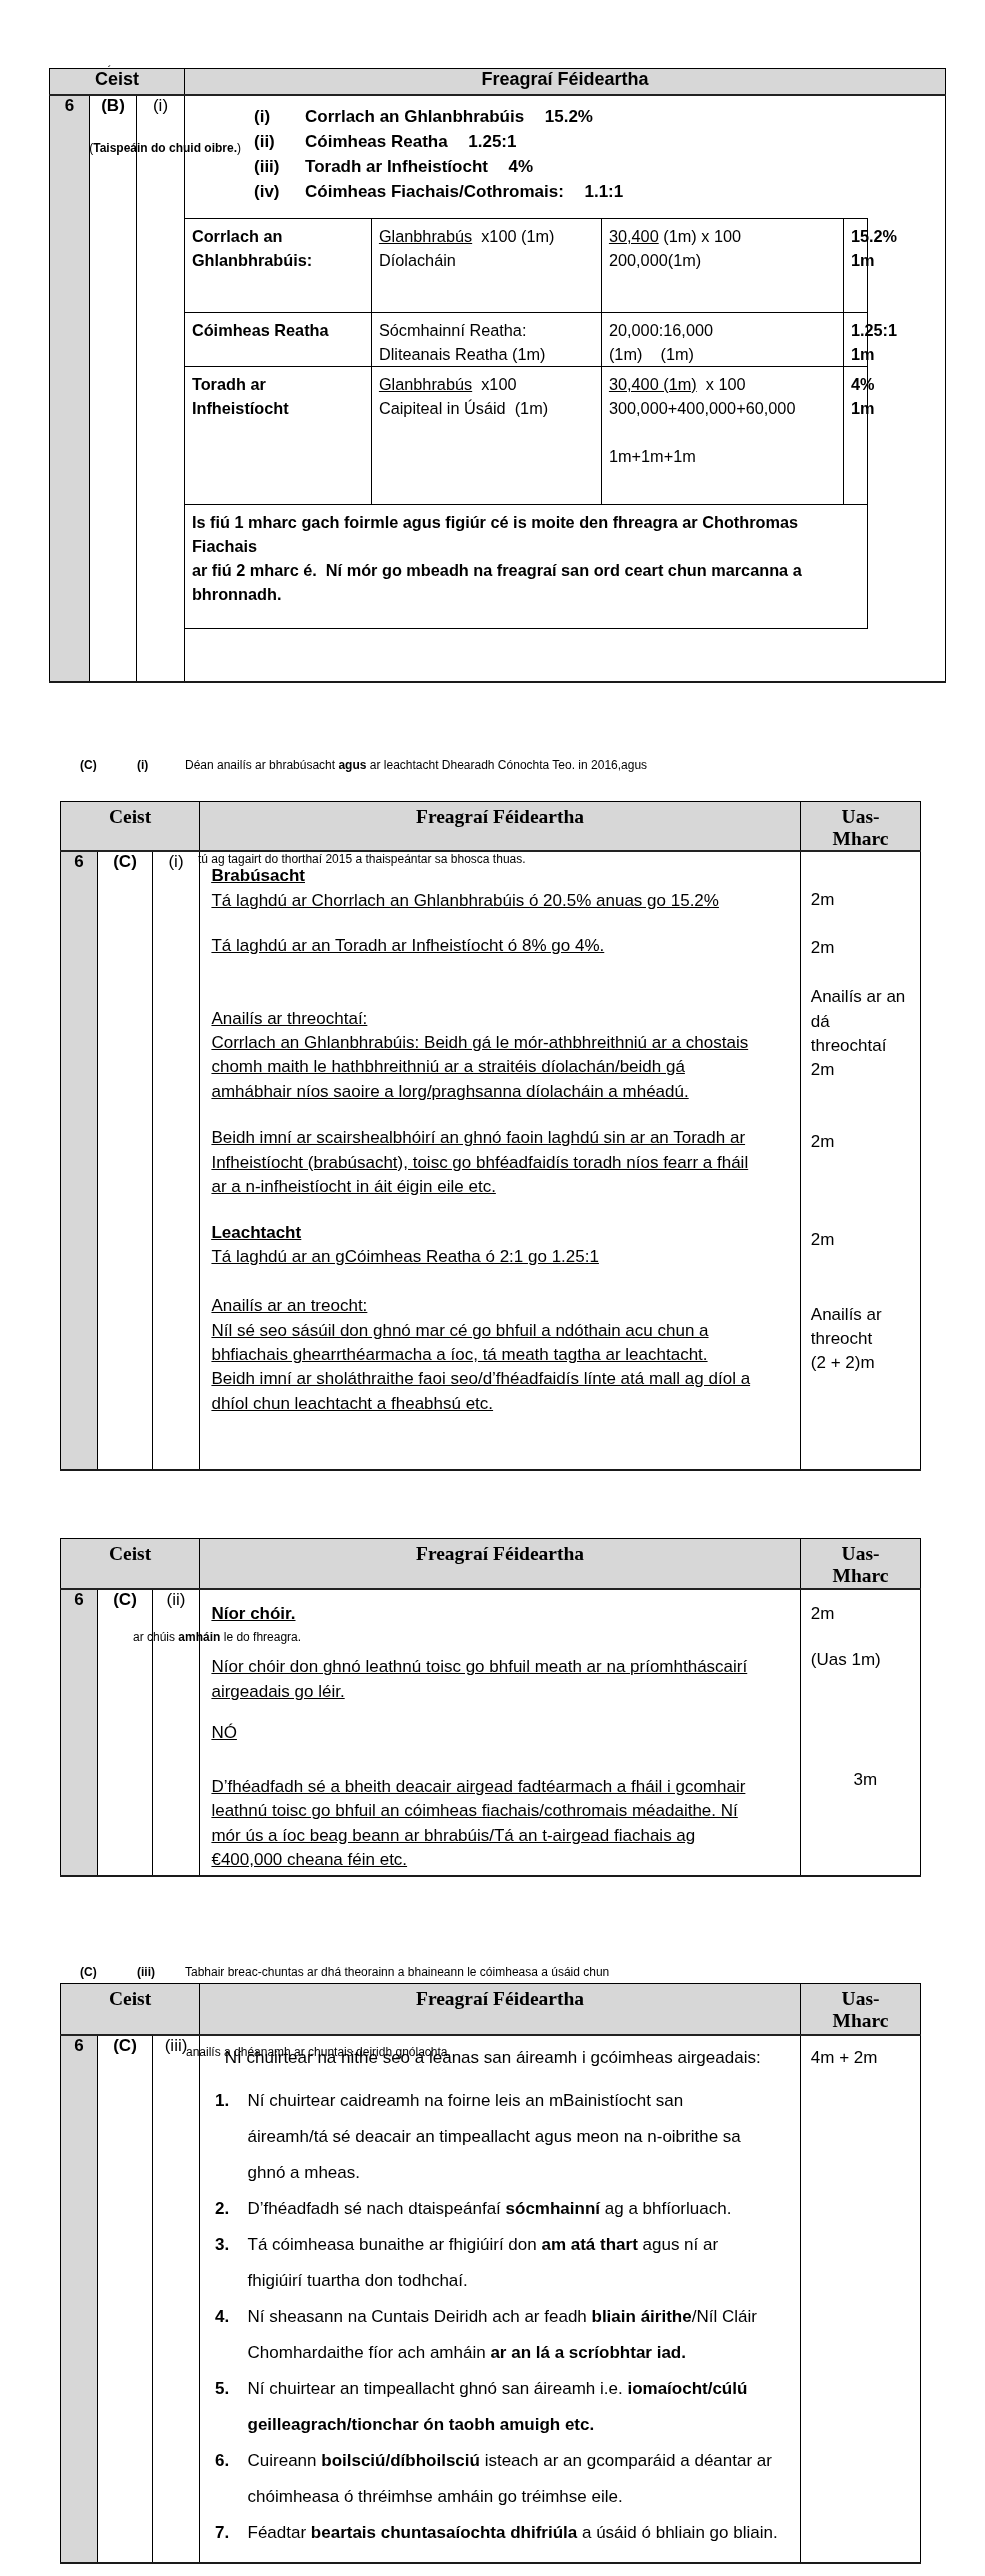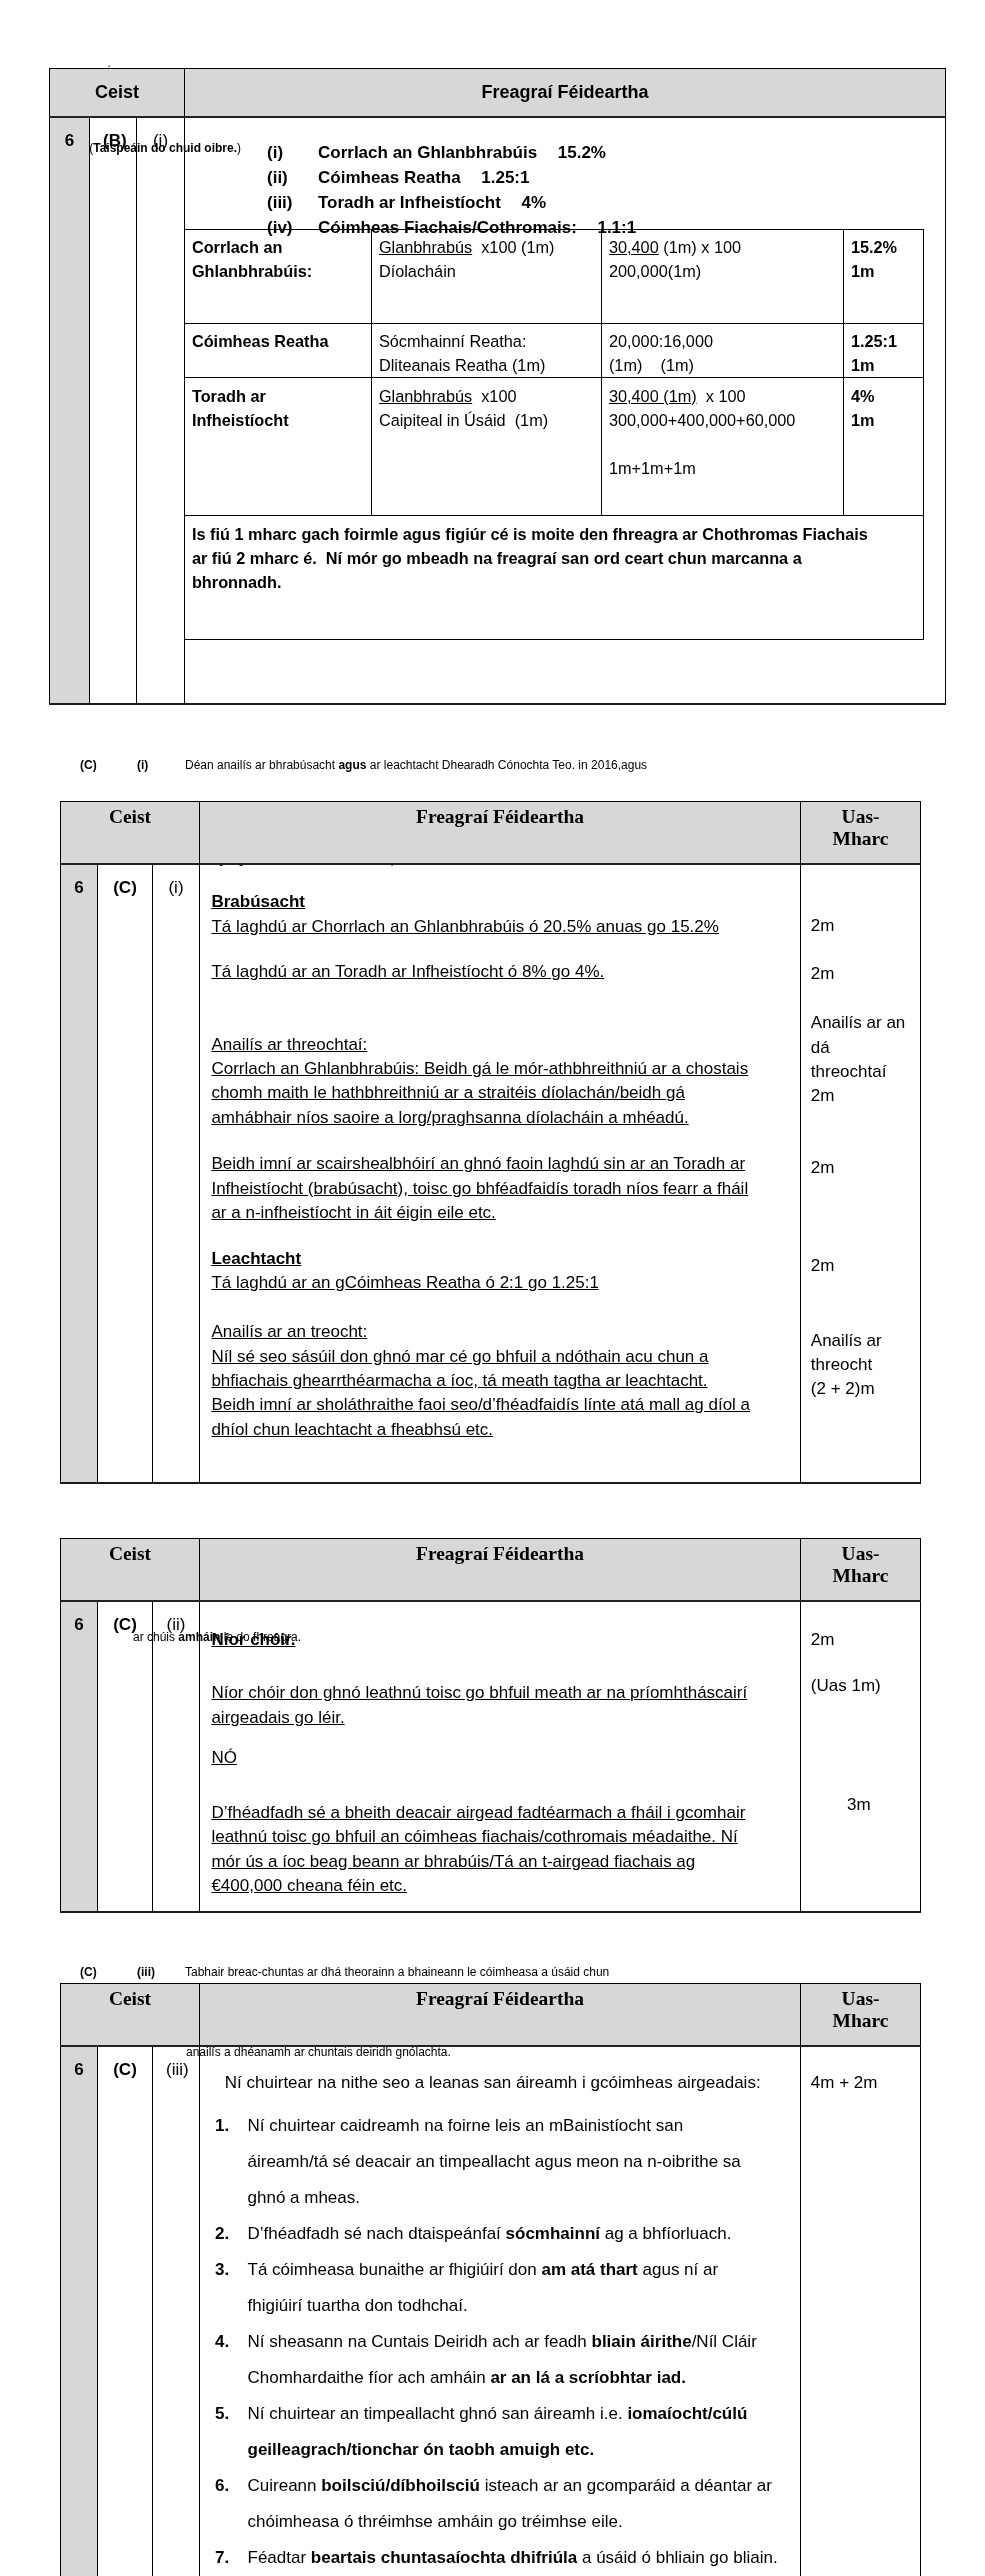--- a/index.html
+++ b/index.html
@@ -12,36 +12,36 @@
   
   .qblock{position:absolute;font-size:12px;line-height:24.4px;white-space:pre-wrap;}
   .qrow{display:flex;}
   .ql{width:57px;font-weight:bold;flex:none;}
   .qn{width:48px;font-weight:bold;flex:none;}
   .qb-line2{margin-left:9.2px;margin-top:1.6px;}
 
   
   table.doc{position:absolute;border-collapse:collapse;table-layout:fixed;
             border:1.6px solid #1a1a1a;}
-  table.doc th,table.doc td{border:1.1px solid #000;vertical-align:top;padding:13px;}
+  table.doc th,table.doc td{border:1.1px solid #000;vertical-align:top;padding:0;}
   table.doc thead th{background:#d7d7d7;border-bottom:2.2px solid #222;}
   table.doc{border-bottom-width:2.2px;}
 
   
   .t1 th{font-size:18px;font-weight:bold;text-align:center;vertical-align:middle;}
   .qno{background:#d7d7d7;font-weight:bold;text-align:center;font-size:17px;padding-top:3.3px;}
   .qpart{font-weight:bold;text-align:center;font-size:17px;padding-top:3.3px;}
   .qsub{text-align:center;font-size:17px;padding-top:3.3px;}
   .fcell{position:relative;}
   .sumlist{margin-top:8.7px;padding-left:69px;font-weight:bold;font-size:17px;line-height:25px;}
   .sumrow{display:flex;}
   .snum{width:51px;flex:none;}
   .sval{margin-left:20.6px;}
 
-  table.inner{position:absolute;top:111px;left:-1.1px;width:740px;border-collapse:collapse;
+  table.inner{position:absolute;top:122px;left:-1.1px;width:684px;border-collapse:collapse;
               table-layout:fixed;border:1.1px solid #000;}
   table.inner td{border:1.1px solid #000;vertical-align:top;font-size:16.3px;line-height:24px;
                  padding:5.4px 5.4px 0 7px;white-space:pre-wrap;}
   td.ilabel{font-weight:bold;}
   td.imark{font-weight:bold;}
   td.inote{font-weight:bold;padding-top:16.3px;}
 
   
   .t234 thead th{font-family:"Liberation Serif",serif;font-size:19.5px;font-weight:bold;
                  text-align:center;vertical-align:top;padding-top:4.3px;white-space:pre-line;}

